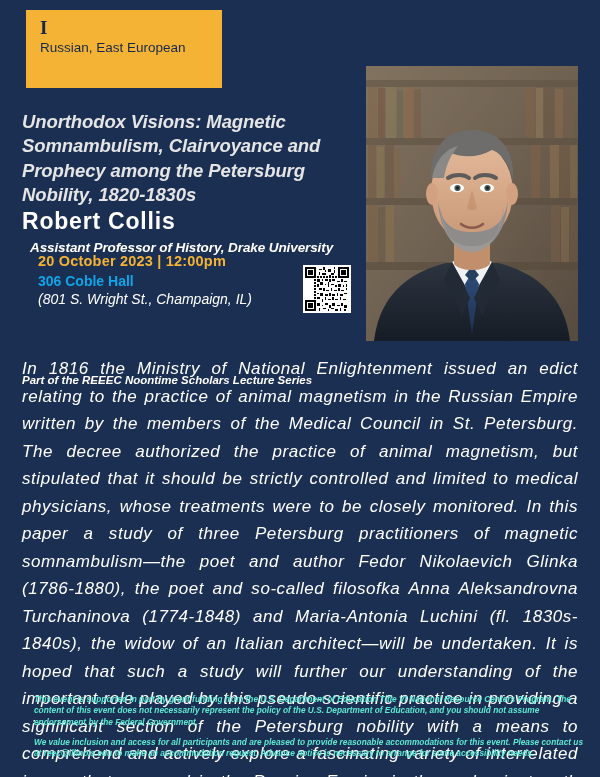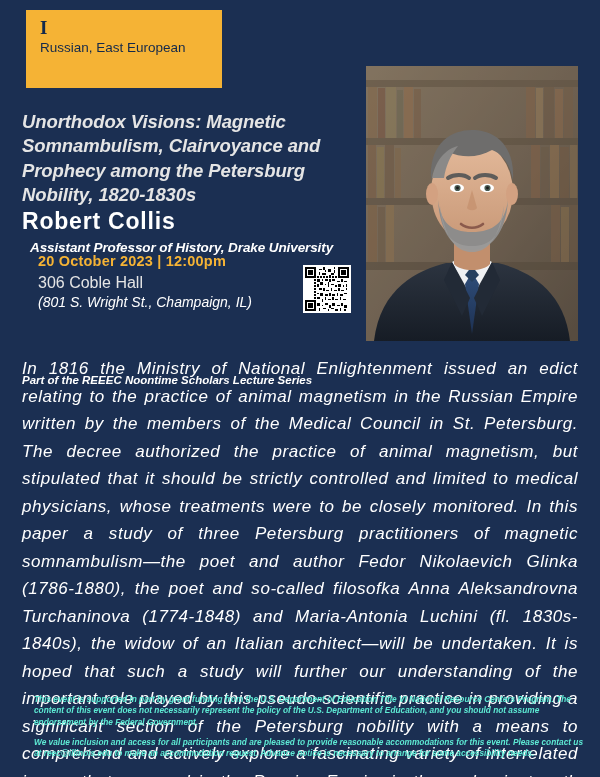--- a/index.html
+++ b/index.html
@@ -109,23 +109,23 @@
     margin-left: 16px;
   }
   .details .when {
     font-size: 14.5px;
     font-weight: bold;
     color: #f5b335;
     letter-spacing: 0.2px;
     line-height: 1.35;
   }
   .details .room {
-    font-size: 16px;
-    font-weight: normal;
-    color: #e5e5e5;
+    font-size: 14px;
+    font-weight: bold;
+    color: #0ea5e9;
     line-height: 1.35;
   }
   .details .addr {
     font-size: 14px;
     font-weight: normal;
     font-style: italic;
     color: #ffffff;
     line-height: 1.35;
   }
 

